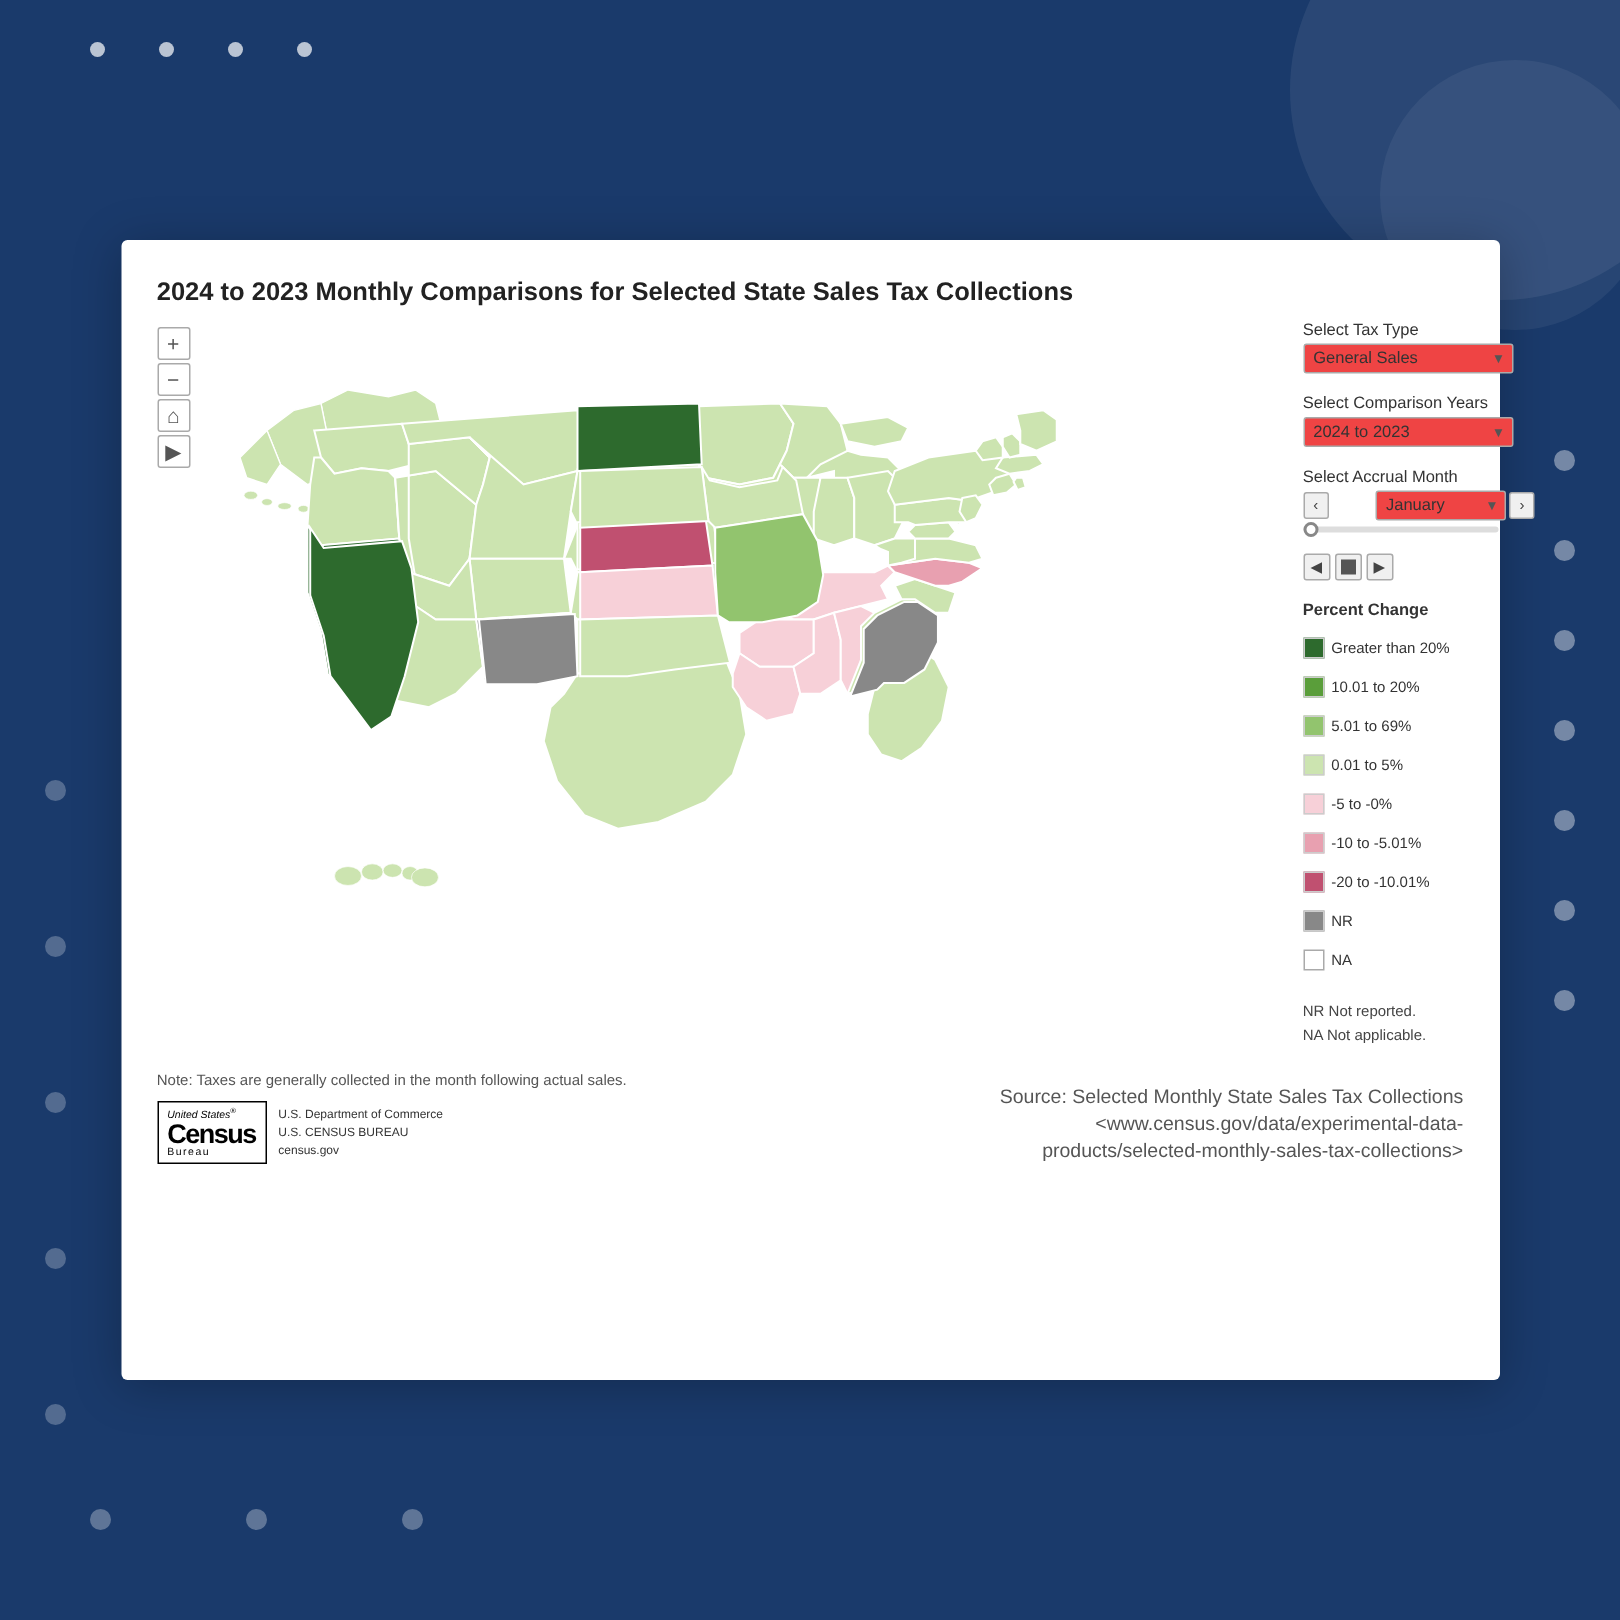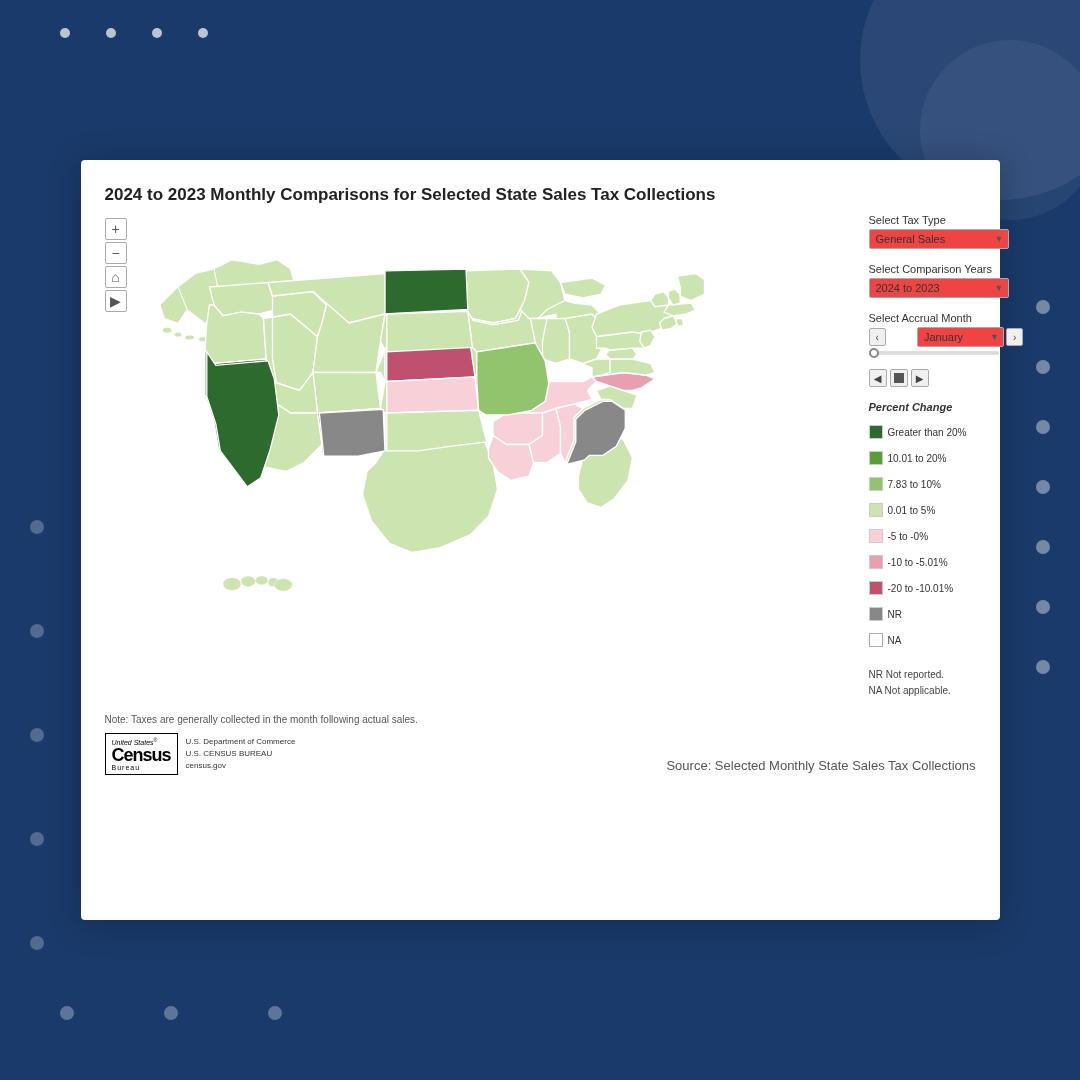--- a/index.html
+++ b/index.html
@@ -241,21 +241,20 @@
 
     
     .legend {
       margin-top: 4px;
     }
     .legend-title {
       font-size: 11px;
       font-weight: bold;
       color: #333;
       margin-bottom: 5px;
-      font-style: italic;
     }
     .legend-item {
       display: flex;
       align-items: center;
       gap: 5px;
       margin-bottom: 3px;
       margin-top: 12px;
     }
     .legend-swatch {
       width: 14px;
@@ -610,21 +609,21 @@
         <div class="legend-item">
           <div class="legend-swatch" style="background:#2d6a2d;"></div>
           <span class="legend-label">Greater than 20%</span>
         </div>
         <div class="legend-item">
           <div class="legend-swatch" style="background:#5a9e3a;"></div>
           <span class="legend-label">10.01 to 20%</span>
         </div>
         <div class="legend-item">
           <div class="legend-swatch" style="background:#92c46e;"></div>
-          <span class="legend-label">7.83 to 10%</span>
+          <span class="legend-label">5.01 to 69%</span>
         </div>
         <div class="legend-item">
           <div class="legend-swatch" style="background:#cce4b0;"></div>
           <span class="legend-label">0.01 to 5%</span>
         </div>
         <div class="legend-item">
           <div class="legend-swatch" style="background:#f7d0d8;"></div>
           <span class="legend-label">-5 to -0%</span>
         </div>
         <div class="legend-item">
@@ -665,15 +664,16 @@
         </div>
         <div class="census-dept-text">
           <div>U.S. Department of Commerce</div>
           <div>U.S. CENSUS BUREAU</div>
           <div>census.gov</div>
         </div>
       </div>
     </div>
     <div class="source-text">
       <div>Source: Selected Monthly State Sales Tax Collections</div>
+      <div>&lt;www.census.gov/data/experimental-data-products/selected-monthly-sales-tax-collections&gt;</div>
     </div>
   </div>
 </div>
 
 </body></html>

